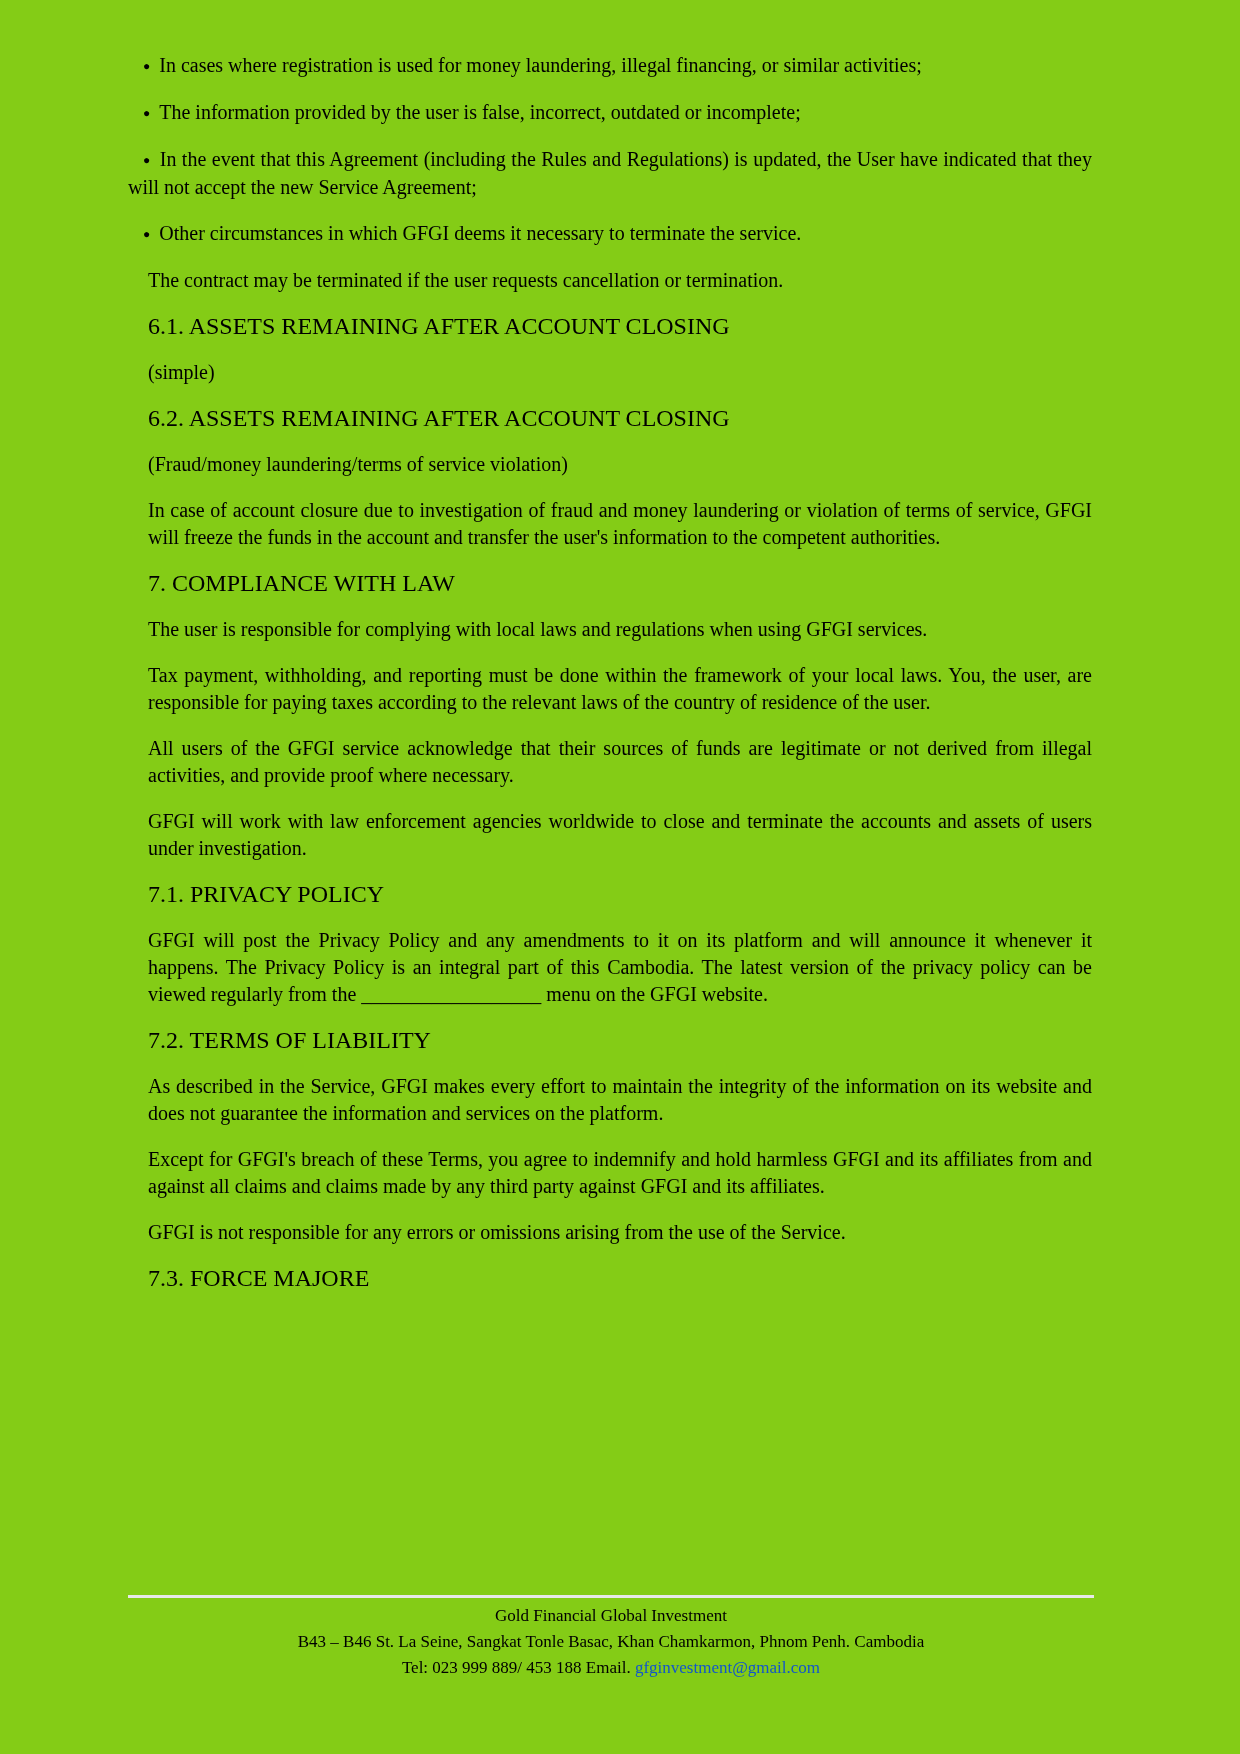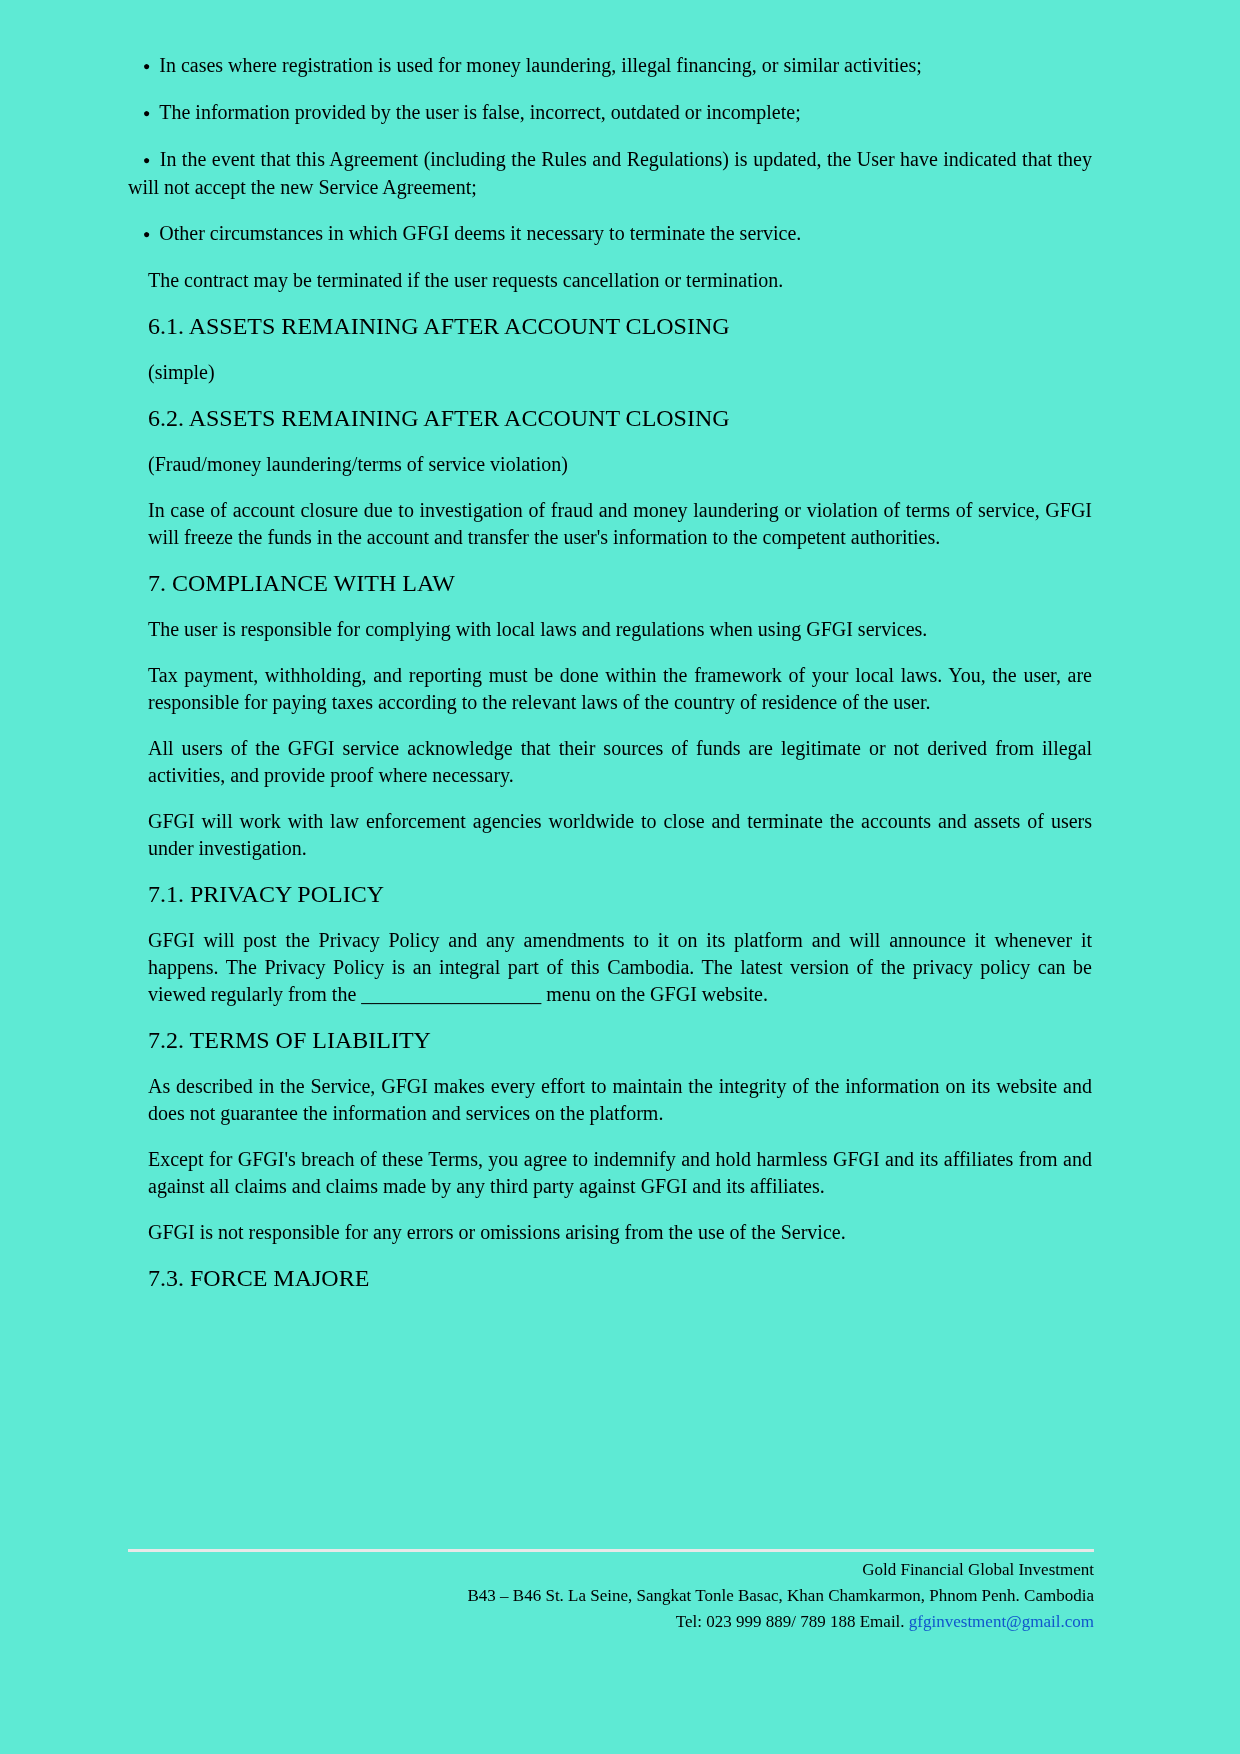--- a/index.html
+++ b/index.html
@@ -1,20 +1,20 @@
 <!DOCTYPE html>
 <html><head>
 <meta charset="utf-8">
 <style>
   html, body { margin: 0; padding: 0; background: #ffffff; }
   .page {
     position: relative;
     width: 1240px;
     height: 1754px;
-    background: #5eead4;
+    background: #84cc16;
     color: #000000;
     font-family: "Liberation Serif", "DejaVu Serif", serif;
     font-size: 20px;
     line-height: 27px;
     overflow: hidden;
   }
   .content {
     position: absolute;
     left: 128px;
     top: 52px;
@@ -36,25 +36,25 @@
   }
   .bullet-marker {
     font-size: 12px;
     margin-right: 9px;
     vertical-align: 2px;
     letter-spacing: 0;
   }
   .footer {
     position: absolute;
     left: 128px;
-    top: 1549px;
+    top: 1595px;
     width: 966px;
     font-size: 17px;
     line-height: 26px;
-    text-align: right;
+    text-align: center;
   }
   .footer-rule {
     height: 3px;
     background: #e8e8e8;
     margin-bottom: 5px;
   }
   .footer-line { margin: 0; }
   .footer-email-link {
     color: #1155cc;
     cursor: pointer;
@@ -110,15 +110,15 @@
     <p class="block para">GFGI is not responsible for any errors or omissions arising from the use of the Service.</p>
 
     <p class="block heading">7.3. FORCE MAJORE</p>
 
   </div>
 
   <div class="footer">
     <div class="footer-rule"></div>
     <p class="footer-line">Gold Financial Global Investment</p>
     <p class="footer-line">B43 – B46 St. La Seine, Sangkat Tonle Basac, Khan Chamkarmon, Phnom Penh. Cambodia</p>
-    <p class="footer-line"><span>Tel: 023 999 889/ 789 188 Email. </span><a class="footer-email-link">gfginvestment@gmail.com</a></p>
+    <p class="footer-line"><span>Tel: 023 999 889/ 453 188 Email. </span><a class="footer-email-link">gfginvestment@gmail.com</a></p>
   </div>
 </div>
 
 </body></html>

